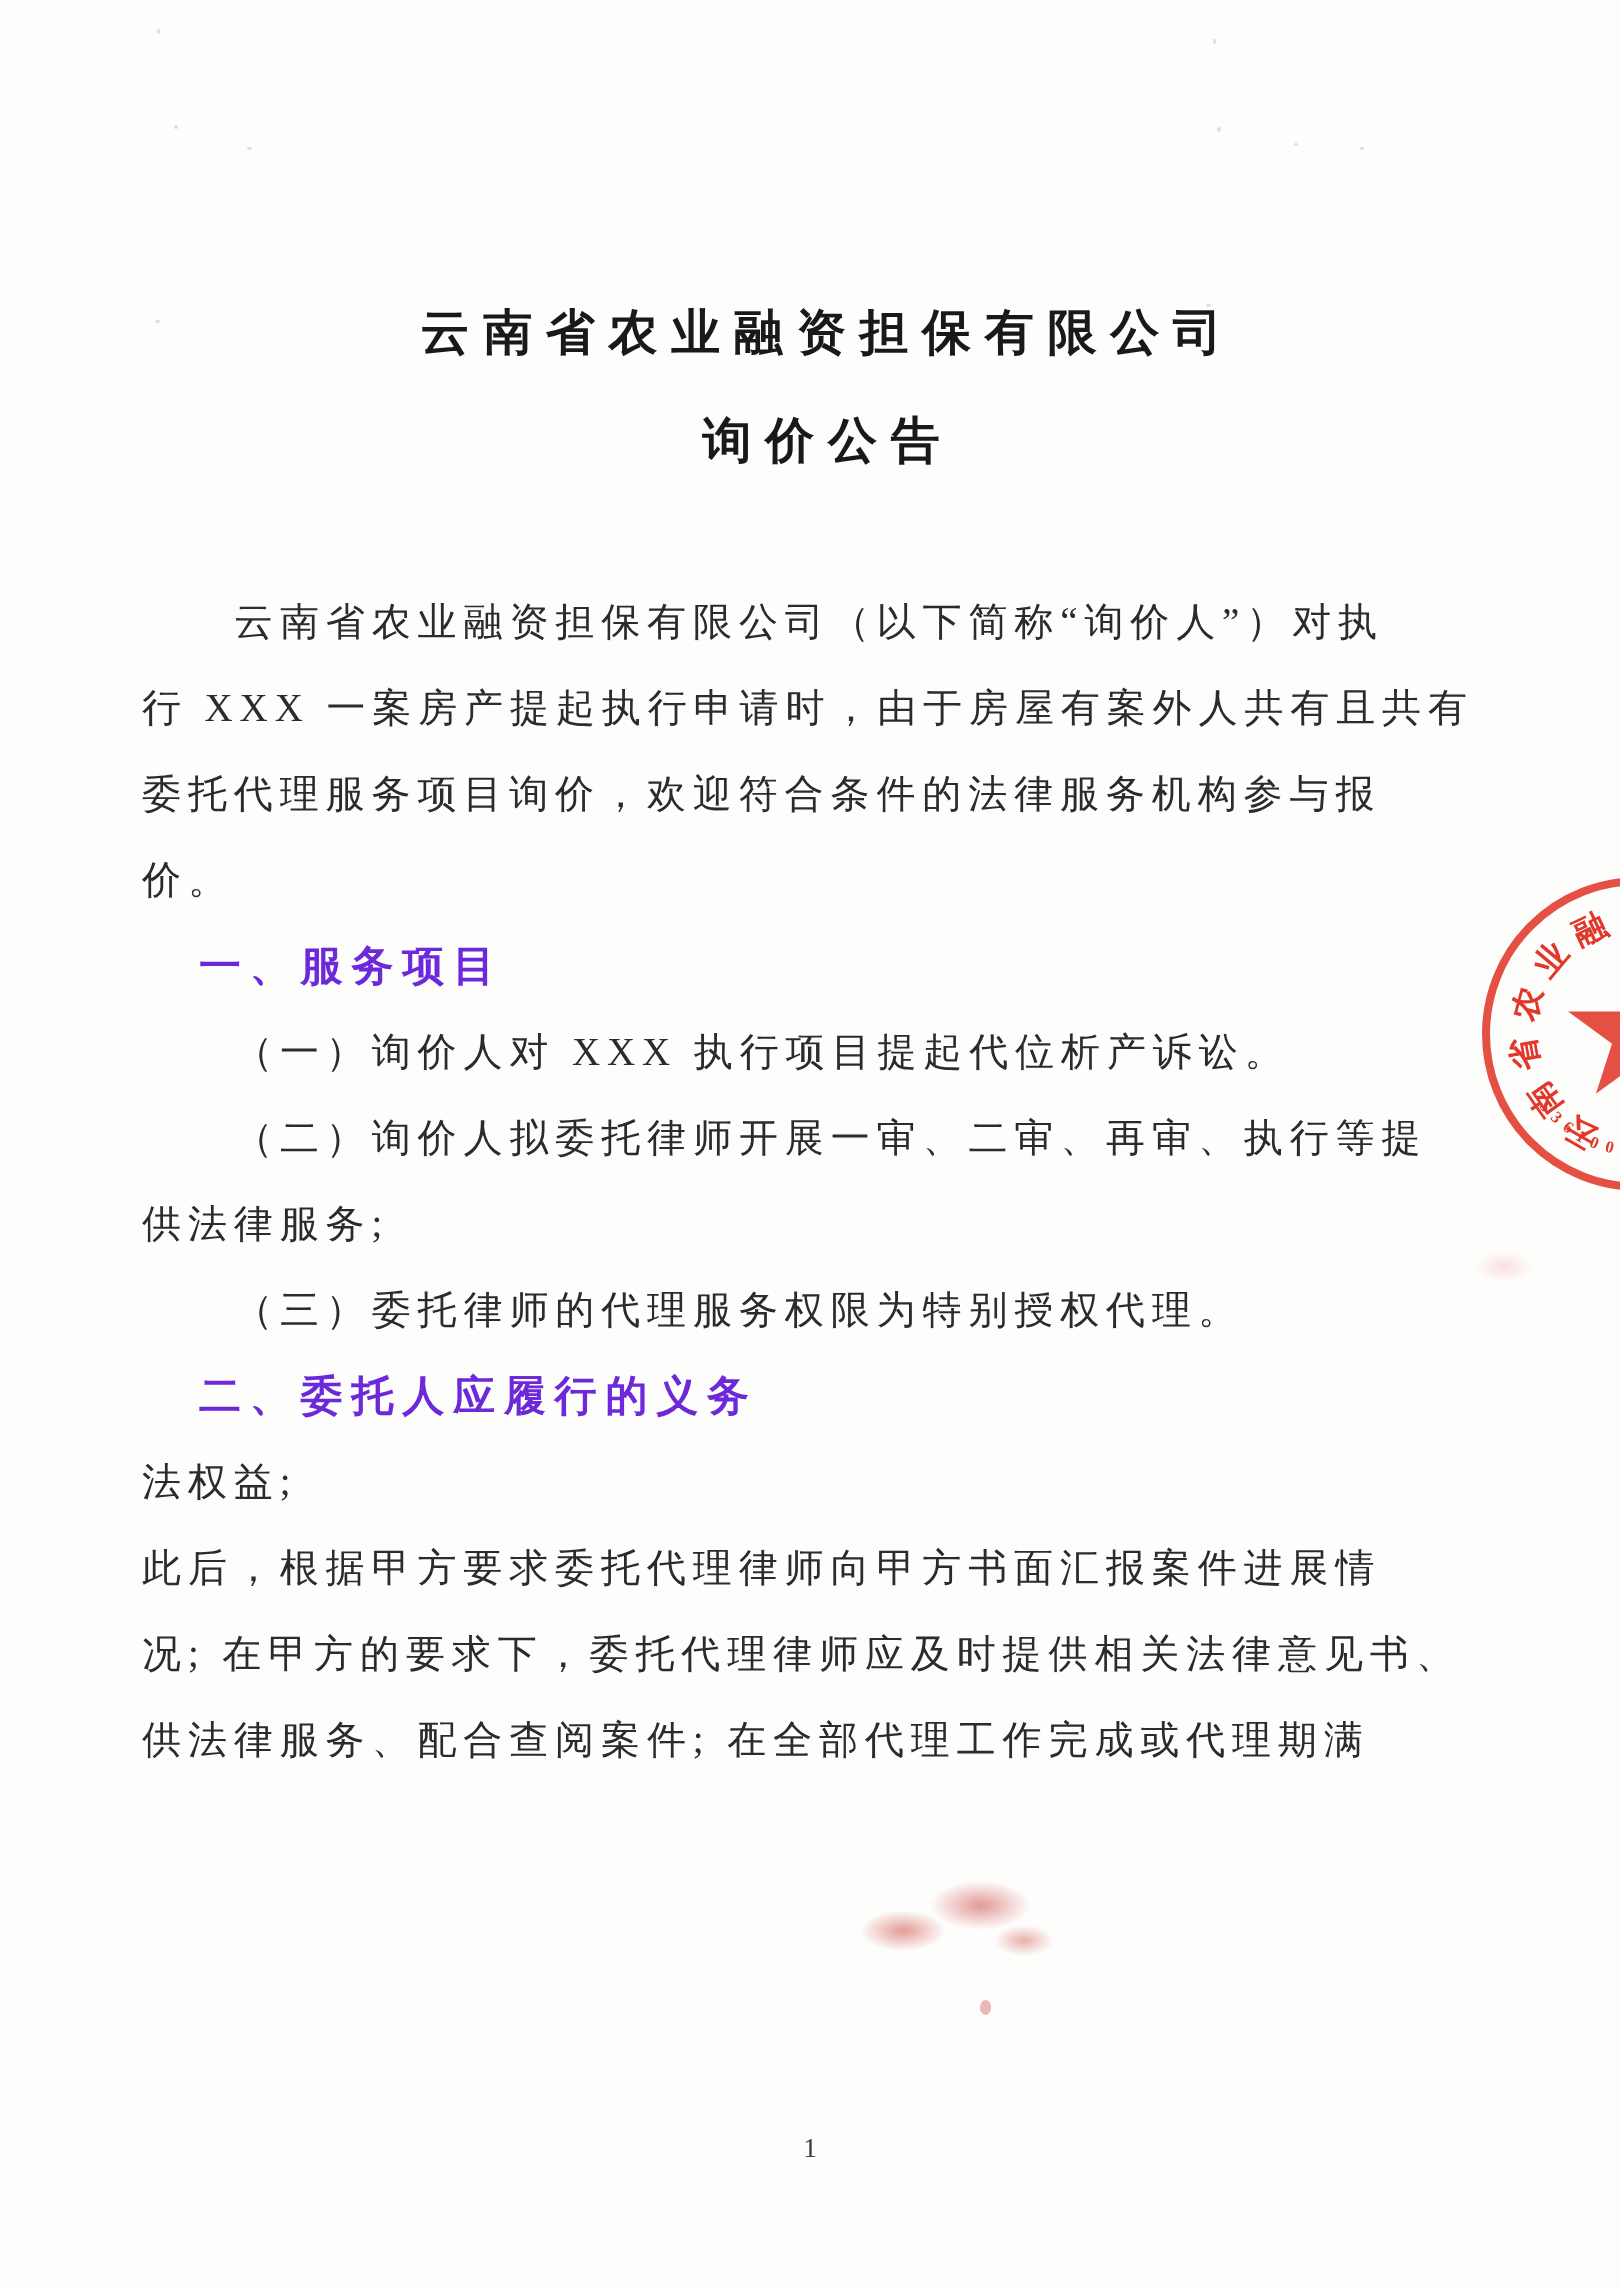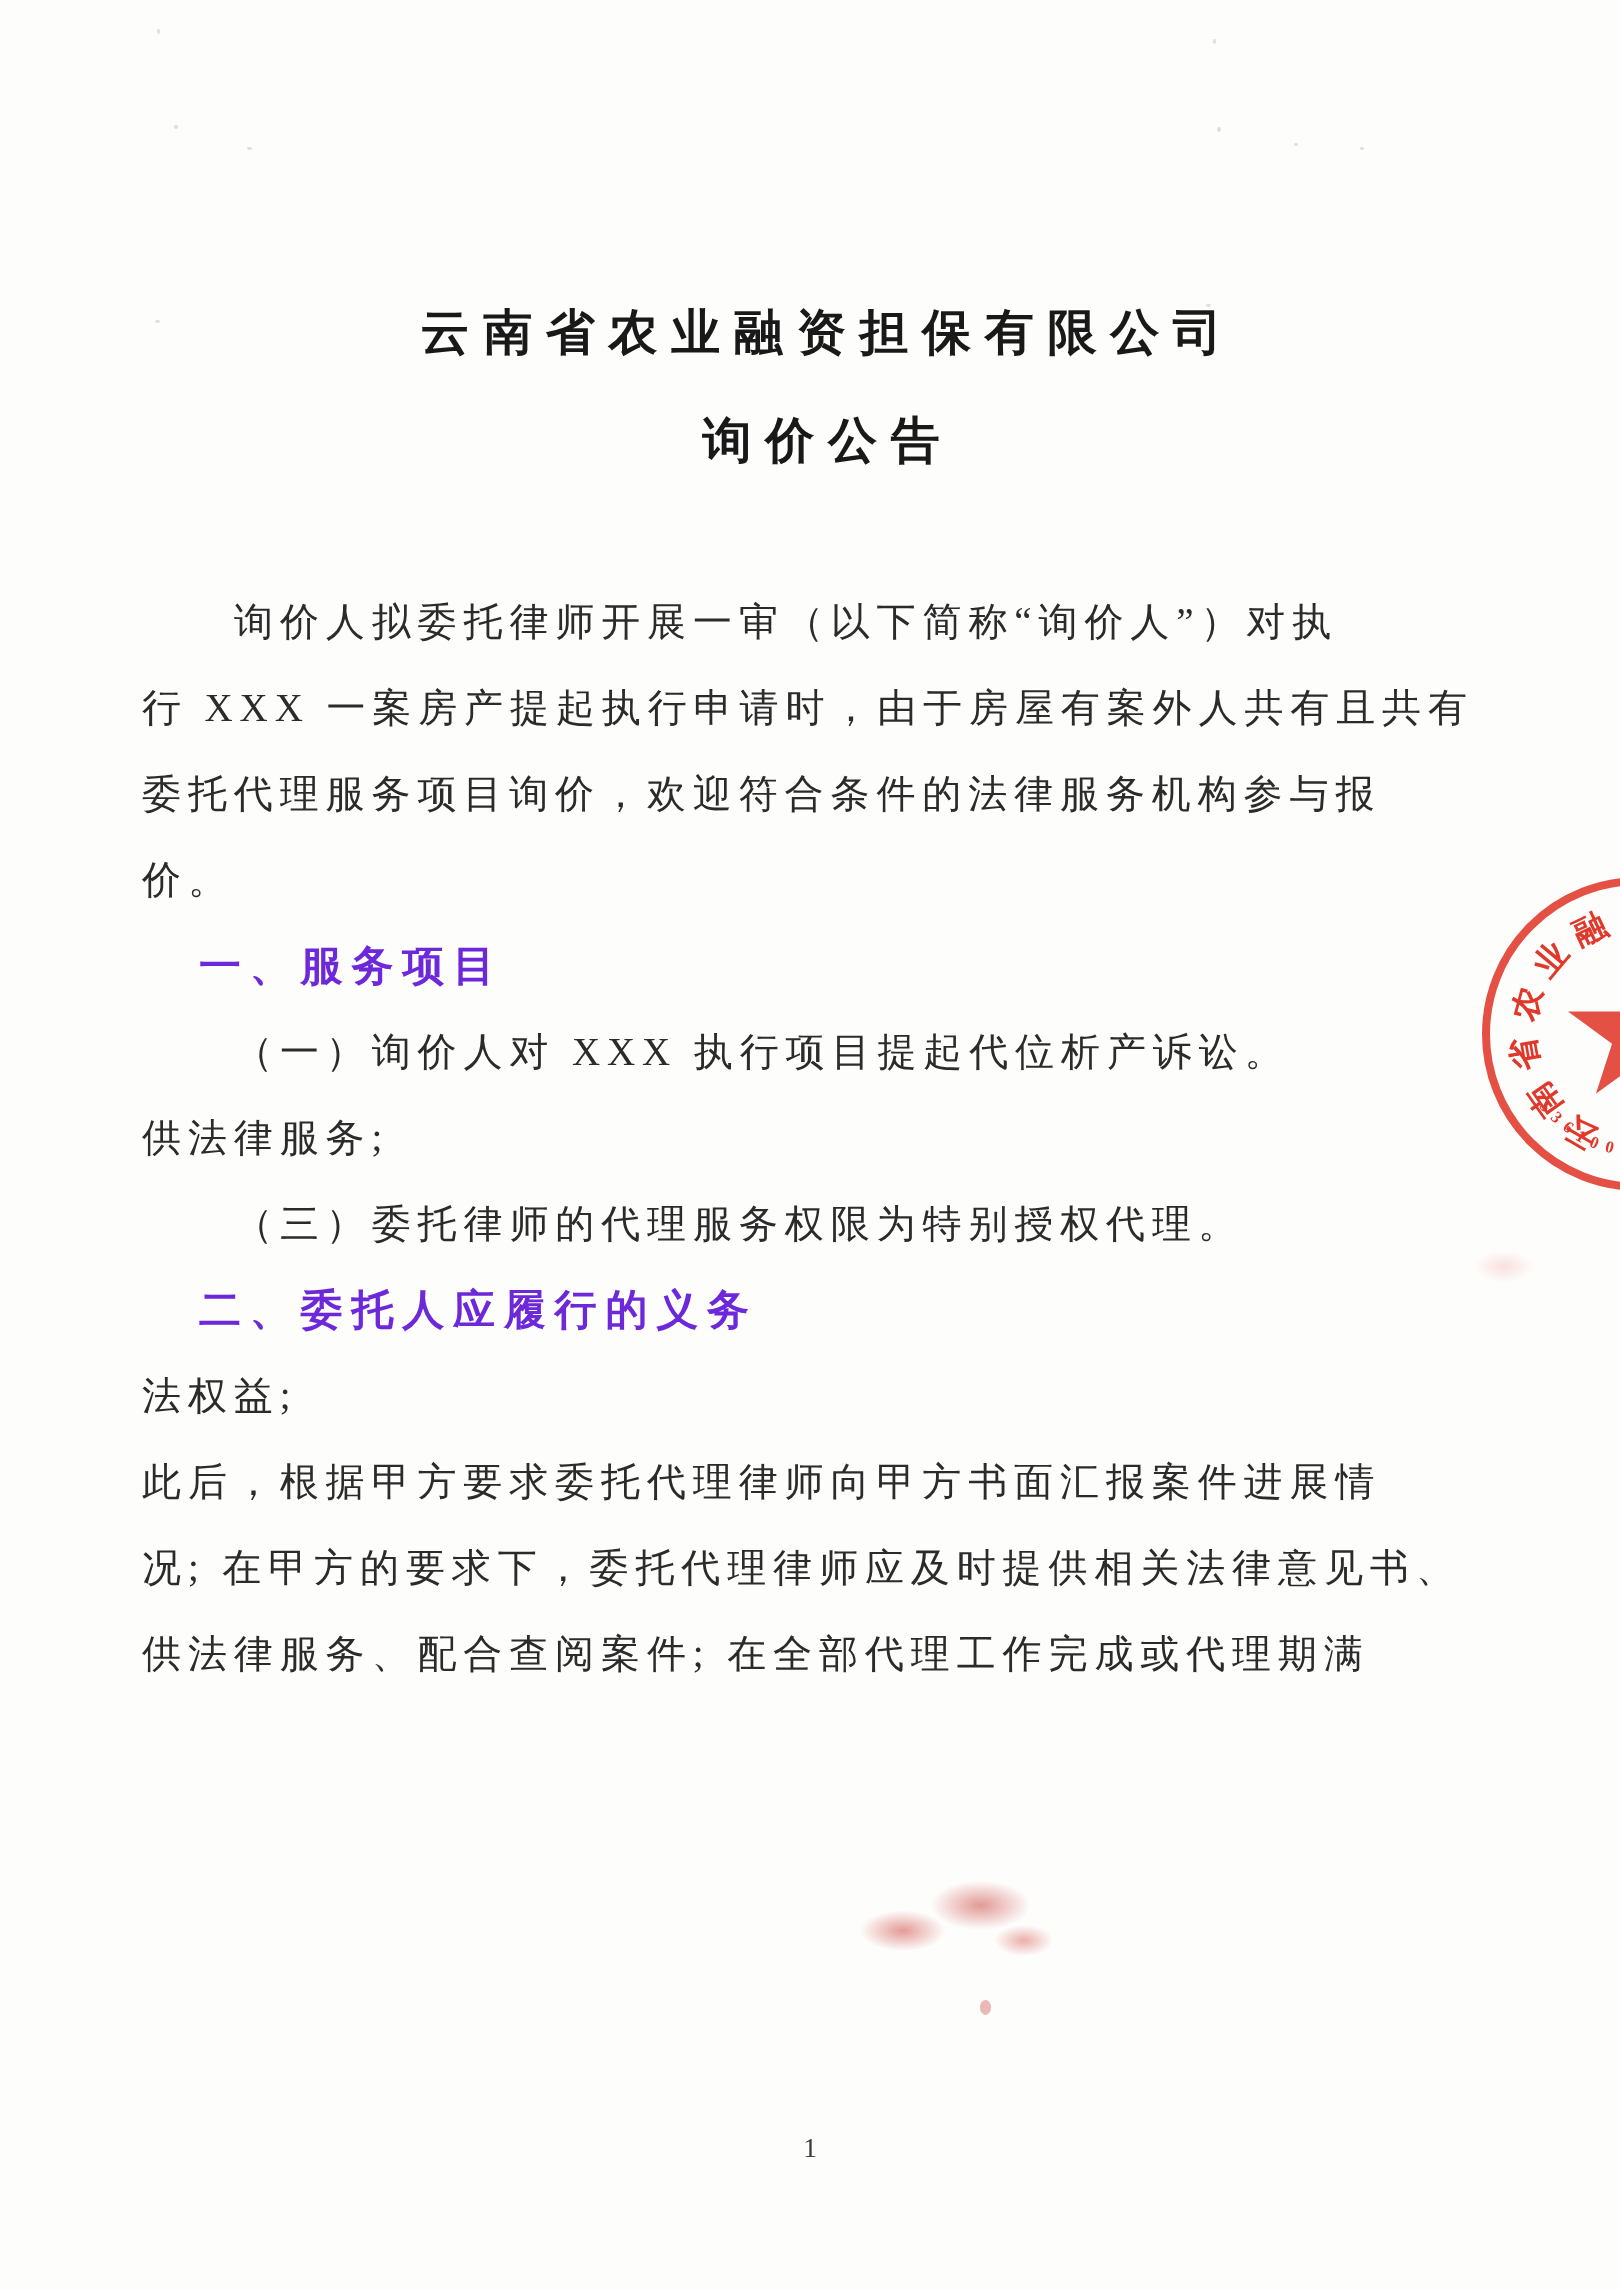--- a/index.html
+++ b/index.html
@@ -100,26 +100,27 @@
 </style>
 </head>
 <body>
 
 <div class="page">
 
   <div class="title-line title-1">云南省农业融资担保有限公司</div>
   <div class="title-line title-2">询价公告</div>
 
   <div class="doc-body">
-      <div class="line p-first">询价人拟委托律师开展一审（以下简称“询价人”）对执</div>
+      <div class="line p-first">云南省农业融资担保有限公司（以下简称“询价人”）对执</div>
       <div class="line p">行 XXX 一案房产提起执行申请时，由于房屋有案外人共有且共有</div>
       <div class="line p">委托代理服务项目询价，欢迎符合条件的法律服务机构参与报</div>
       <div class="line p">价。</div>
       <div class="line heading">一、服务项目</div>
       <div class="line p-first">（一）询价人对 XXX 执行项目提起代位析产诉讼。</div>
+      <div class="line p-first">（二）询价人拟委托律师开展一审、二审、再审、执行等提</div>
       <div class="line p">供法律服务;</div>
       <div class="line p-first">（三）委托律师的代理服务权限为特别授权代理。</div>
       <div class="line heading">二、委托人应履行的义务</div>
       <div class="line p">法权益;</div>
       <div class="line p">此后，根据甲方要求委托代理律师向甲方书面汇报案件进展情</div>
       <div class="line p">况; 在甲方的要求下，委托代理律师应及时提供相关法律意见书、</div>
       <div class="line p">供法律服务、配合查阅案件; 在全部代理工作完成或代理期满</div>
     </div>
 
   <div class="stamp">

